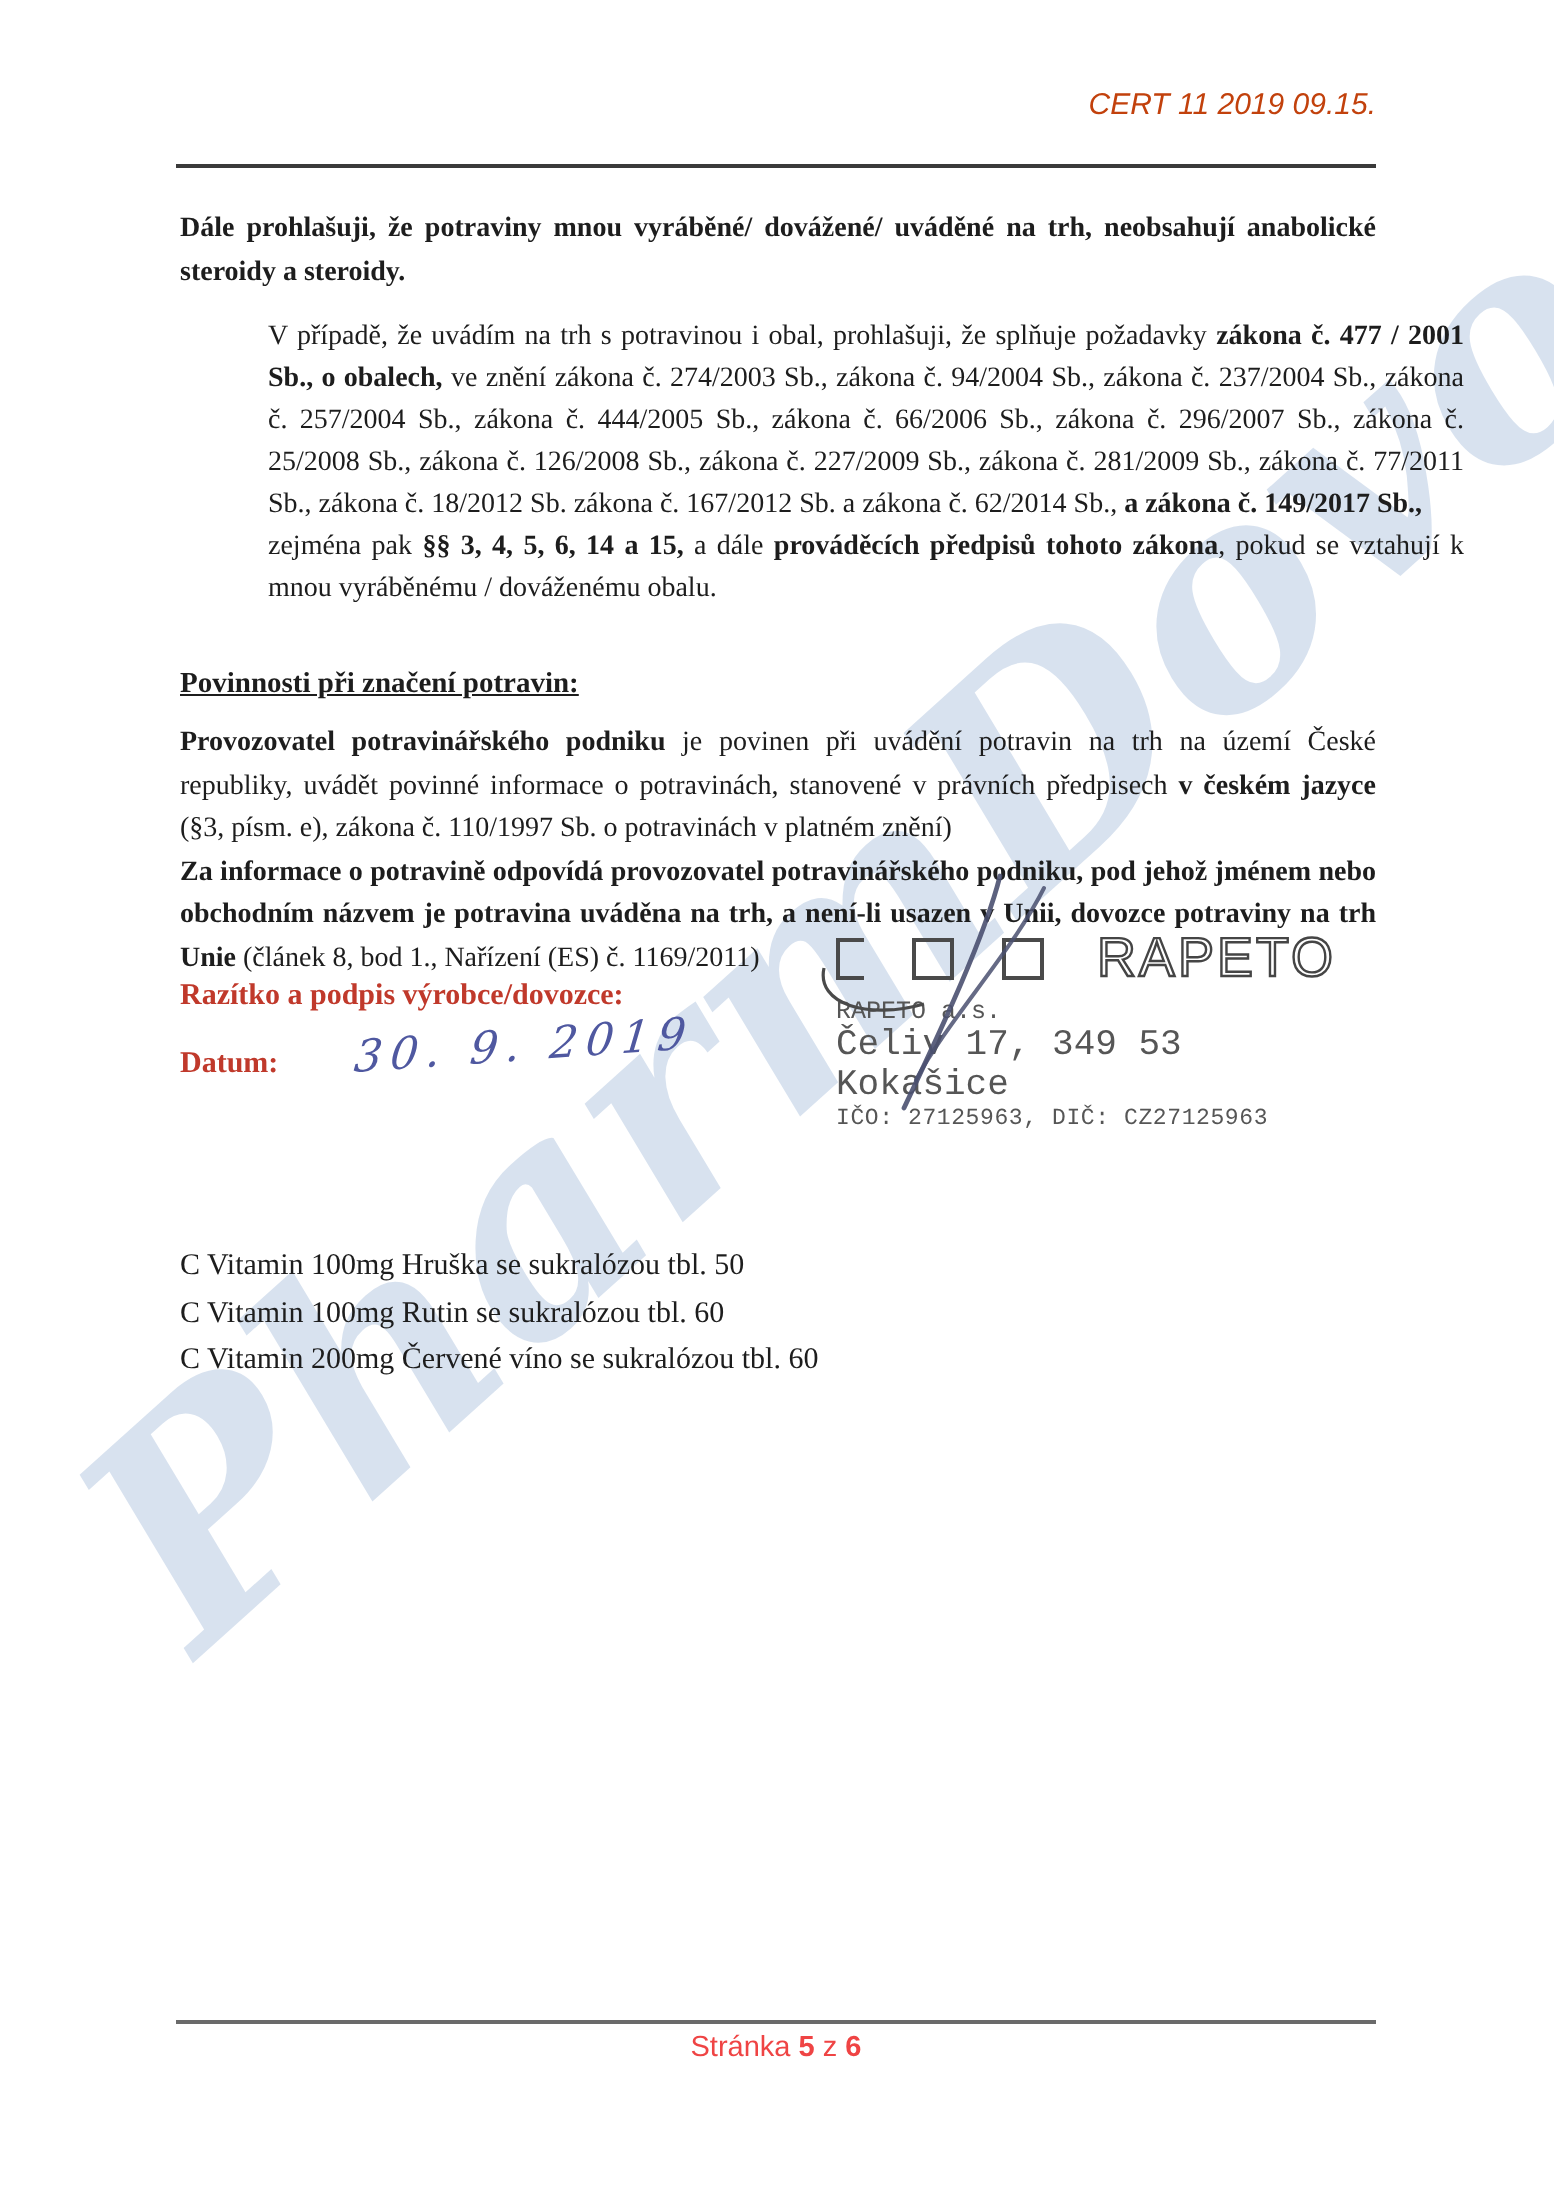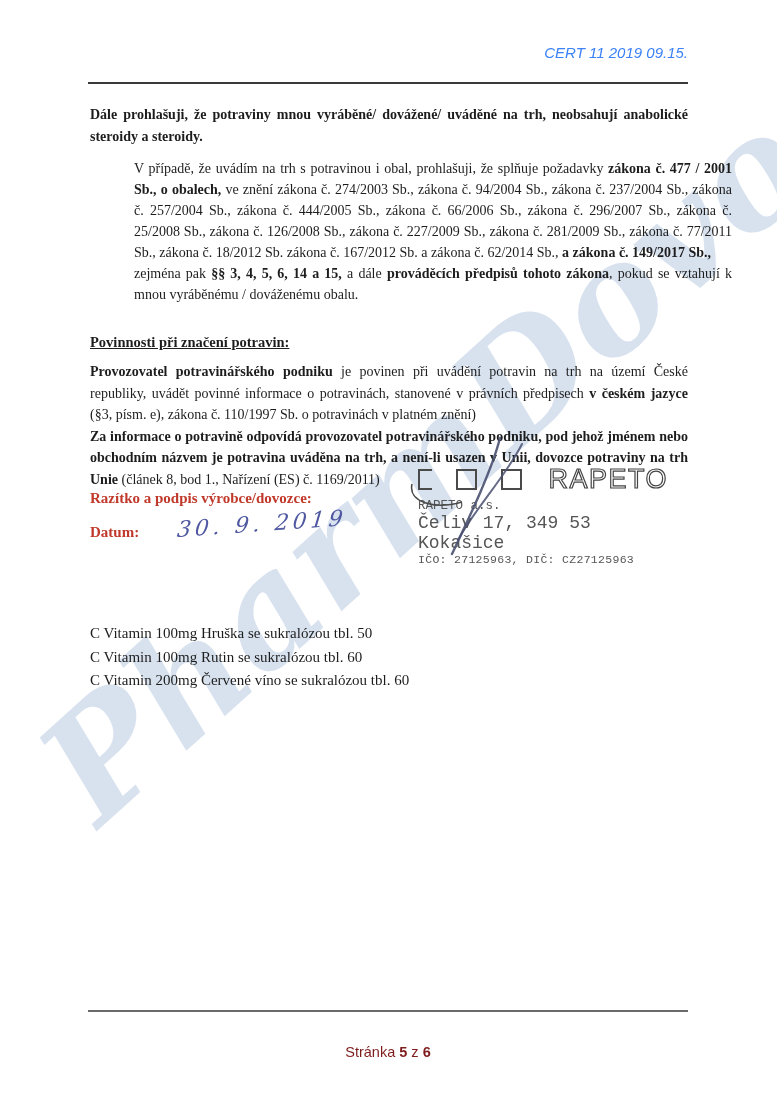--- a/index.html
+++ b/index.html
@@ -15,21 +15,21 @@
     transform-origin: 0 0;
     font-family:"DejaVu Serif", serif; font-style:italic; font-weight:bold;
     font-size:148px; white-space:nowrap; letter-spacing:1px;
     color:rgba(163,186,216,0.42);
     pointer-events:none; user-select:none;
   }
   
   .doc-code {
     position:absolute; top:44px; left:88px; width:600px;
     text-align:right; font-family:"Liberation Sans", sans-serif;
-    font-style:italic; font-size:15px; color:#3b82f6; z-index:2;
+    font-style:italic; font-size:15px; color:#c2410c; z-index:2;
   }
   .header-rule {
     position:absolute; top:82px; left:88px; width:600px; height:2px;
     background:#3a3a3a; z-index:2;
   }
   
   .block { position:absolute; left:90px; width:598px; z-index:2;
     font-size:14px; line-height:21px; text-align:justify; }
   .b { font-weight:bold; }
   .p1 { top:104px; font-weight:bold; line-height:22px; }
@@ -65,21 +65,21 @@
   .stamp-line1 { font-size:12.5px; }
   .stamp-line2 { font-size:18px; }
   .stamp-line3 { font-size:11.5px; letter-spacing:0.3px; }
   .stamp-arc { position:absolute; left:-8px; top:18px; }
   .signature-svg { position:absolute; left:430px; top:412px; z-index:4; }
   
   .footer-rule { position:absolute; top:1010px; left:88px; width:600px; height:2px;
     background:#6a6a6a; z-index:2; }
   .footer-text { position:absolute; top:1016px; left:88px; width:600px;
     text-align:center; font-family:"Liberation Sans", sans-serif;
-    font-size:14.5px; color:#7f1d1d; z-index:2;margin-top:28px; }
+    font-size:14.5px; color:#ef4444; z-index:2; }
 </style>
 </head>
 <body>
 
 <div class="page">
 
   <div class="watermark">PharmDovoz.</div>
 
   <div class="doc-code">CERT 11 2019 09.15.</div>
   <div class="header-rule"></div>

